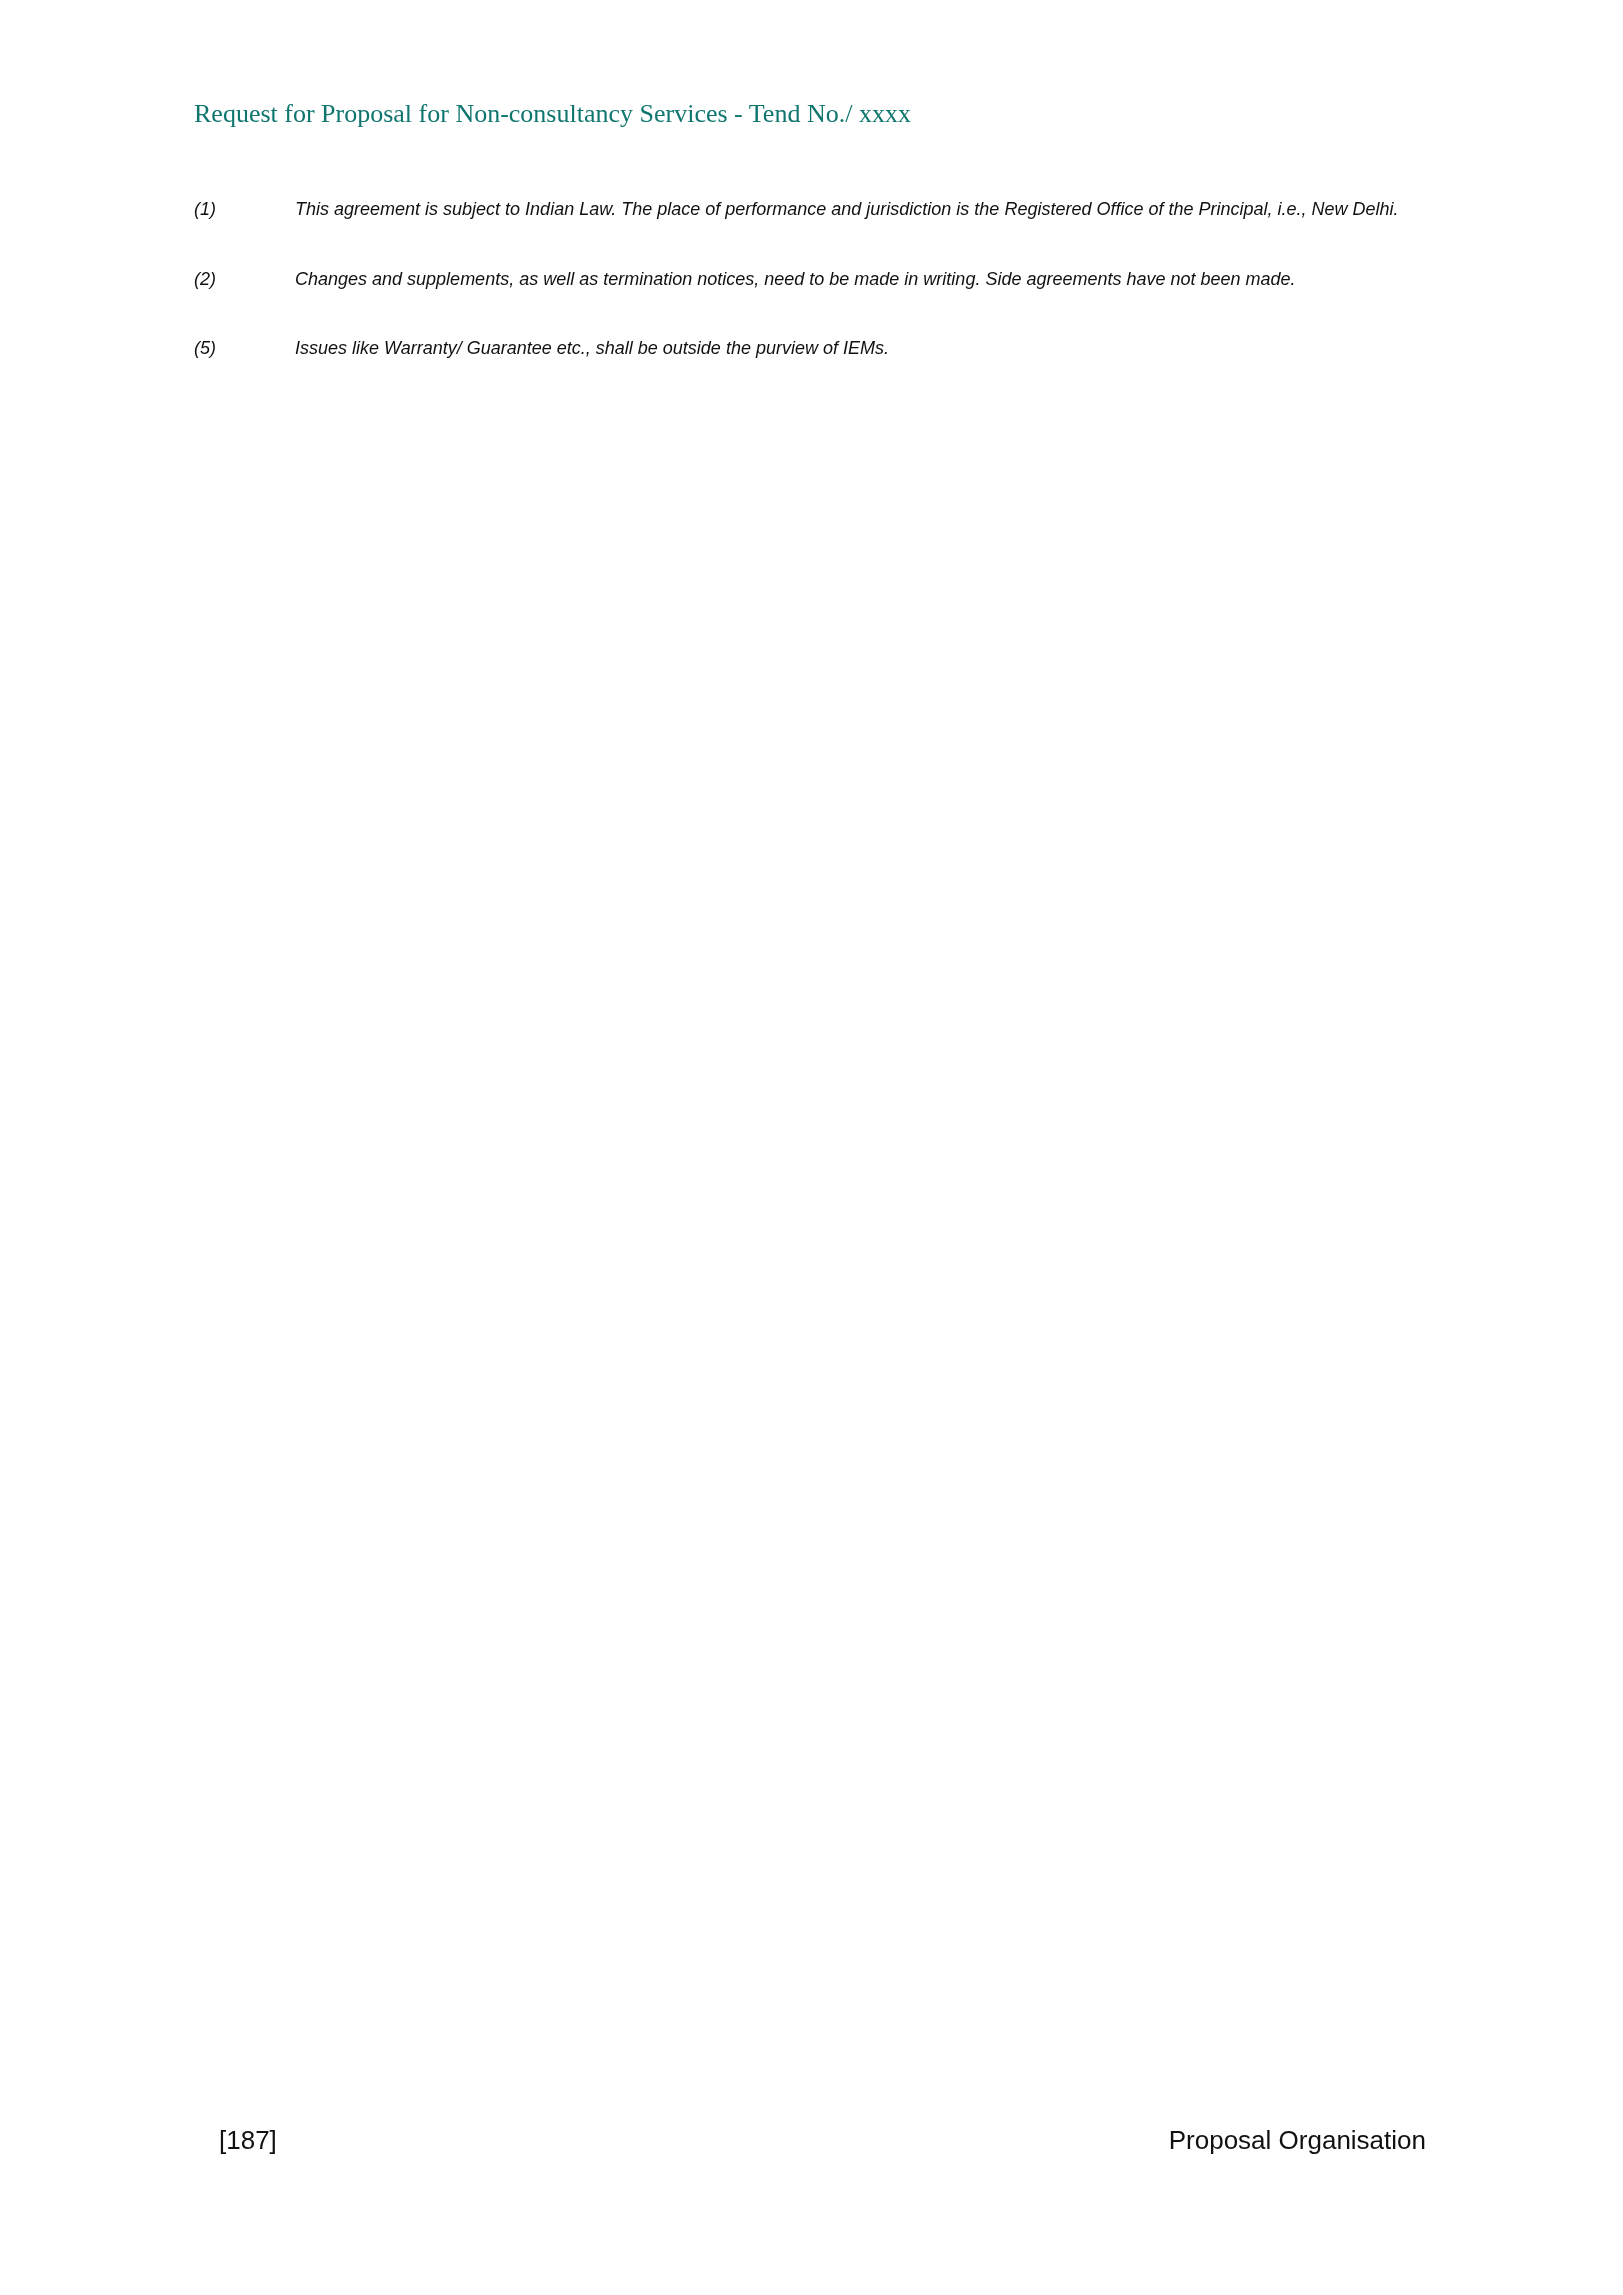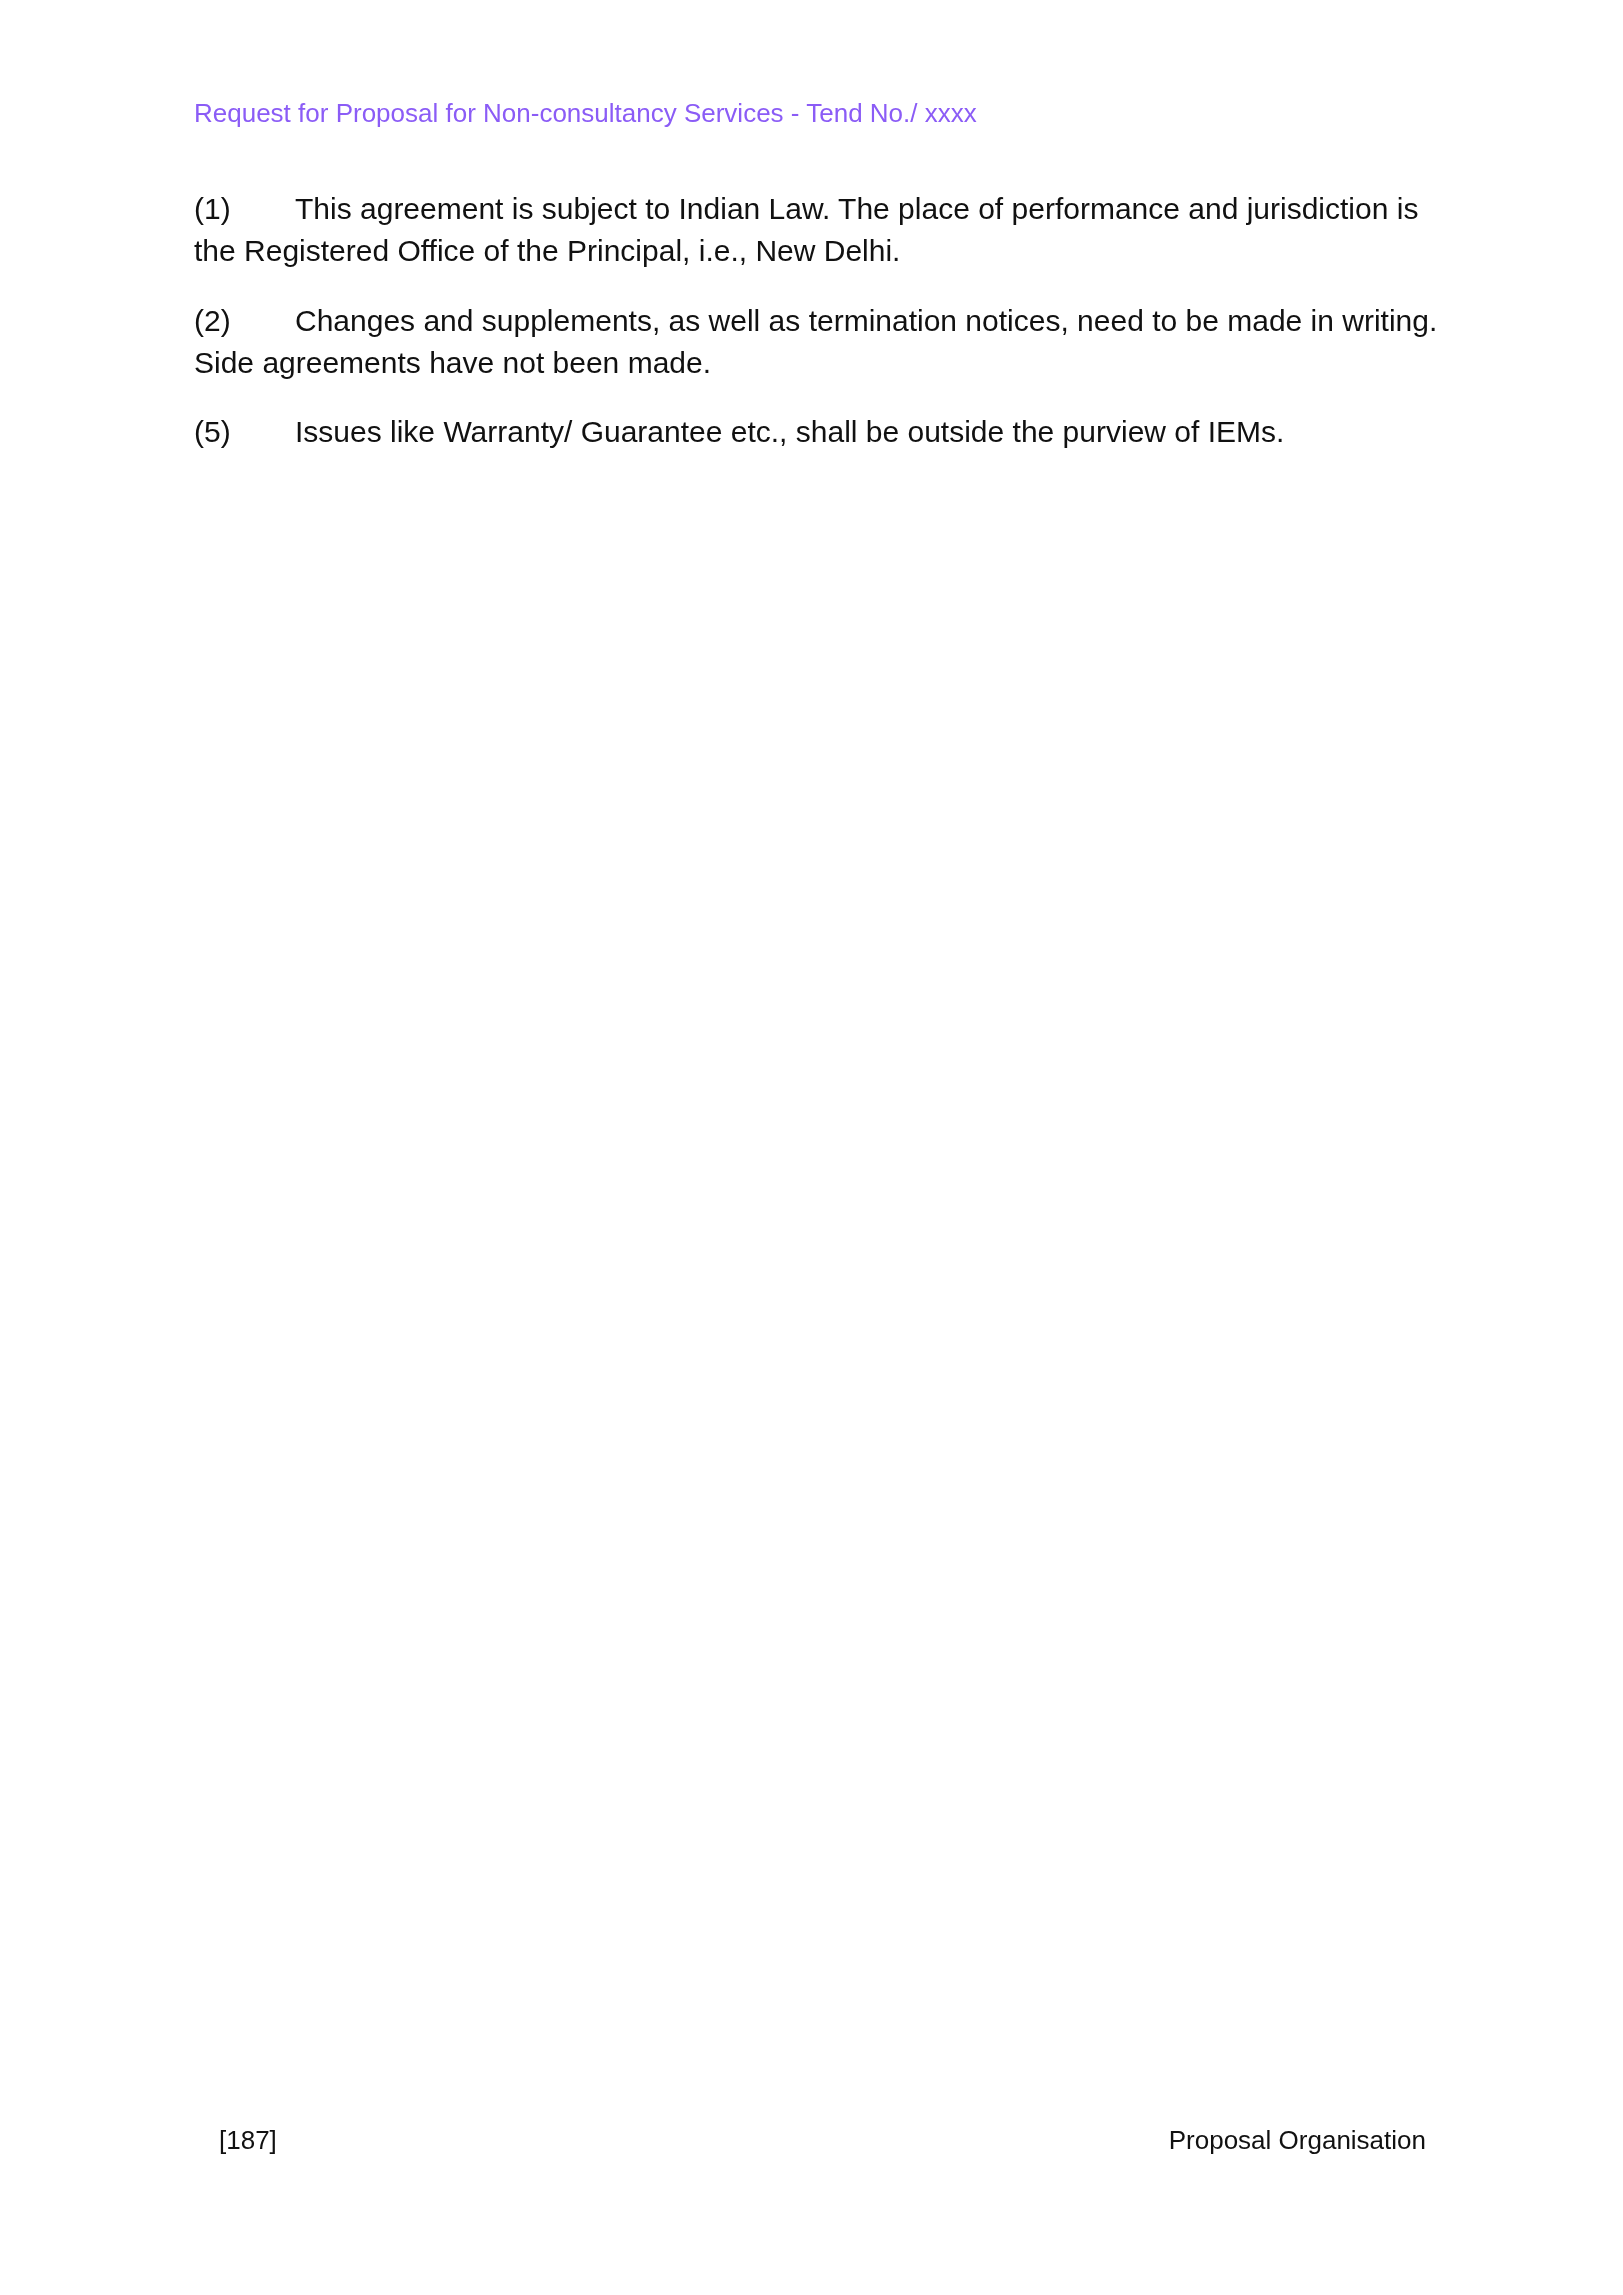--- a/index.html
+++ b/index.html
@@ -13,35 +13,36 @@
     height: 2295px;
     background: #ffffff;
     color: #0d0d0d;
     overflow: hidden;
   }
   .doc-header {
     position: absolute;
     top: 98px;
     left: 194px;
     width: 1256px;
-    font-family: Liberation Sans, sans-serif;
+    font-family: Liberation Serif, serif;
     font-size: 26px;
     line-height: 31px;
-    color: #8b5cf6;
+    color: #0f766e;
     white-space: nowrap;
   }
   .doc-main {
     position: absolute;
     top: 188px;
     left: 194px;
     width: 1256px;
     font-family: "Liberation Sans", sans-serif;
-    font-size: 30px;
+    font-size: 18px;
     line-height: 42px;
     color: #111111;
+    font-style: italic;
   }
   .para {
     margin: 0 0 27.5px 0;
     text-align: left;
   }
   .pnum {
     display: inline-block;
     width: 101px;
     vertical-align: baseline;
   }

